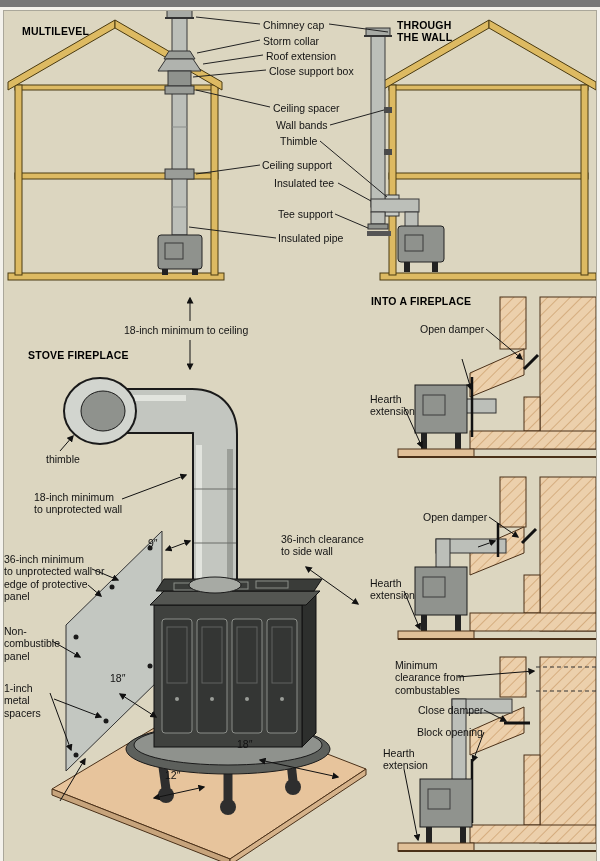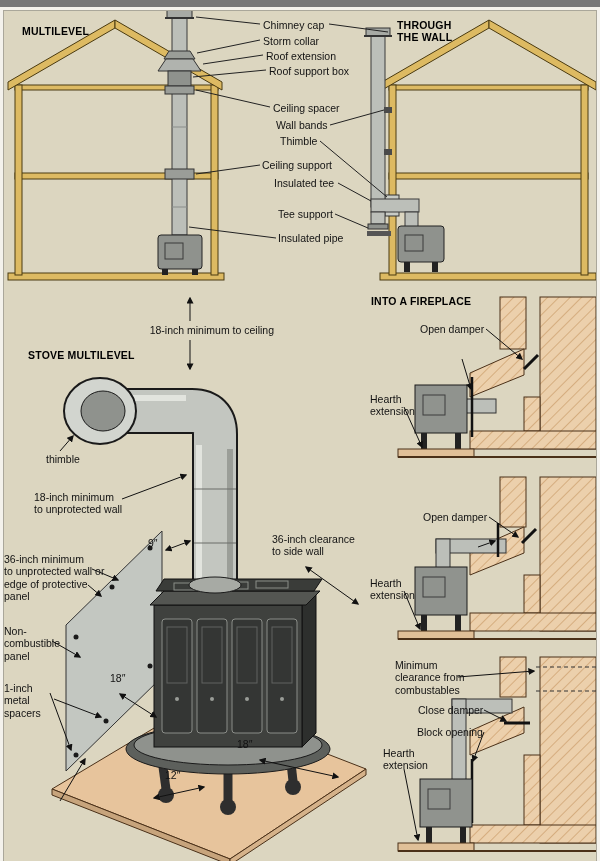--- a/index.html
+++ b/index.html
@@ -2,21 +2,21 @@
 <html><head>
 <meta charset="utf-8">
 <style>
   *{margin:0;padding:0;box-sizing:border-box}
   html,body{background:#777}
   body{font-family:"Liberation Sans",sans-serif}
   #canvas{position:relative;width:600px;height:861px;background:#dcd6c0;overflow:hidden;margin:7px auto}
   #art{position:absolute;left:0;top:0}
   .lbl{position:absolute;font-size:10.5px;line-height:1.18;color:#121212;white-space:pre-line}
   .hdr{position:absolute;font-size:10.5px;font-weight:bold;color:#000;letter-spacing:.2px;white-space:pre-line}
-  .ctr{text-align:right}
+  .ctr{text-align:left}
 </style>
 </head>
 <body>
 
 <div id="canvas">
 
 <svg id="art" width="600" height="861" viewBox="0 0 600 861">
   <defs>
     <marker id="mE" viewBox="0 0 10 10" refX="8" refY="5" markerWidth="7" markerHeight="7" orient="auto-start-reverse">
       <path d="M0,0 L10,5 L0,10 z" fill="#111"></path>
@@ -261,41 +261,41 @@
     <rect x="0" y="858" width="600" height="3" fill="#f4f2ec"></rect>
     <rect x="0" y="0" width="3" height="861" fill="#f4f2ec"></rect>
     <rect x="597" y="0" width="3" height="861" fill="#f4f2ec"></rect>
     <rect x="3.5" y="3.5" width="593" height="854" fill="none" stroke="#aaa79a"></rect>
   </g>
 </svg>
 
   <div class="hdr" style="left:22px;top:18px">MULTILEVEL</div>
   <div class="hdr" style="left:397px;top:12px">THROUGH
 THE WALL</div>
-  <div class="hdr" style="left:28px;top:342px">STOVE MULTILEVEL</div>
+  <div class="hdr" style="left:28px;top:342px">STOVE FIREPLACE</div>
   <div class="hdr" style="left:371px;top:288px">INTO A FIREPLACE</div>
 
   <div class="lbl" style="left:263px;top:12px">Chimney cap</div>
   <div class="lbl" style="left:263px;top:28px">Storm collar</div>
   <div class="lbl" style="left:266px;top:43px">Roof extension</div>
-  <div class="lbl" style="left:269px;top:58px">Roof support box</div>
+  <div class="lbl" style="left:269px;top:58px">Close support box</div>
   <div class="lbl" style="left:273px;top:95px">Ceiling spacer</div>
   <div class="lbl" style="left:276px;top:112px">Wall bands</div>
   <div class="lbl" style="left:280px;top:128px">Thimble</div>
   <div class="lbl" style="left:262px;top:152px">Ceiling support</div>
   <div class="lbl" style="left:274px;top:170px">Insulated tee</div>
   <div class="lbl" style="left:278px;top:201px">Tee support</div>
   <div class="lbl" style="left:278px;top:225px">Insulated pipe</div>
 
   <div class="lbl ctr" style="left:124px;top:317px;width:150px">18-inch minimum to ceiling</div>
   <div class="lbl" style="left:46px;top:446px">thimble</div>
   <div class="lbl" style="left:34px;top:484px;width:122px">18-inch minimum
 to unprotected wall</div>
   <div class="lbl" style="left:148px;top:530px">9″</div>
-  <div class="lbl" style="left:272px;top:526px;width:110px">36-inch clearance
+  <div class="lbl" style="left:281px;top:526px;width:110px">36-inch clearance
 to side wall</div>
   <div class="lbl" style="left:4px;top:546px;width:112px">36-inch minimum
 to unprotected wall or
 edge of protective
 panel</div>
   <div class="lbl" style="left:4px;top:618px;width:80px">Non-
 combustible
 panel</div>
   <div class="lbl" style="left:4px;top:675px;width:64px">1-inch
 metal

